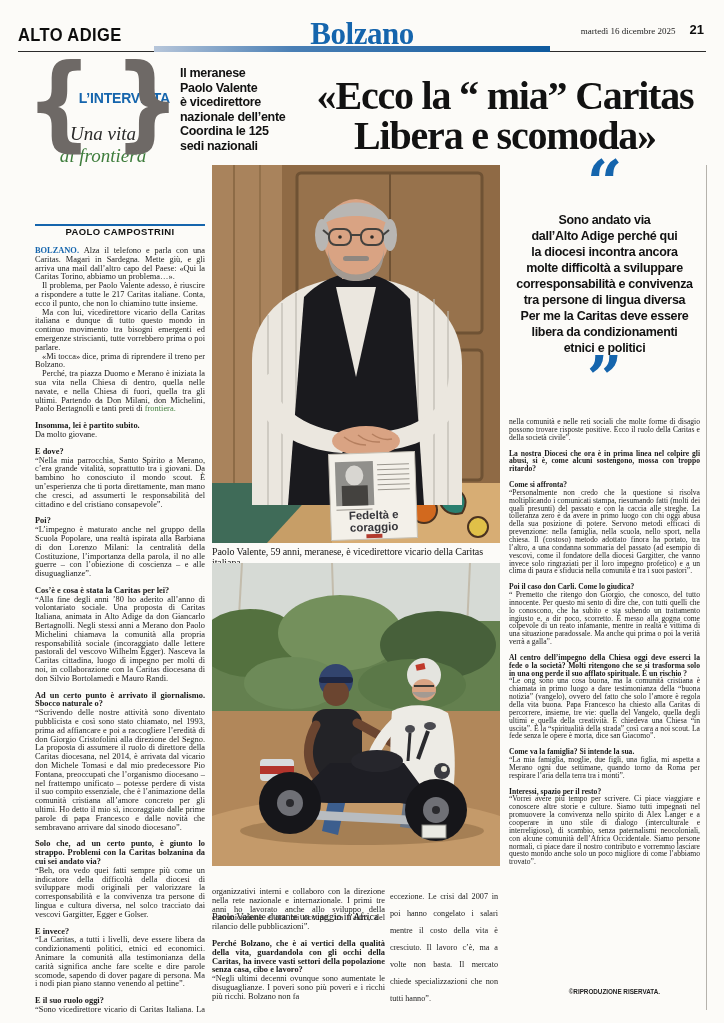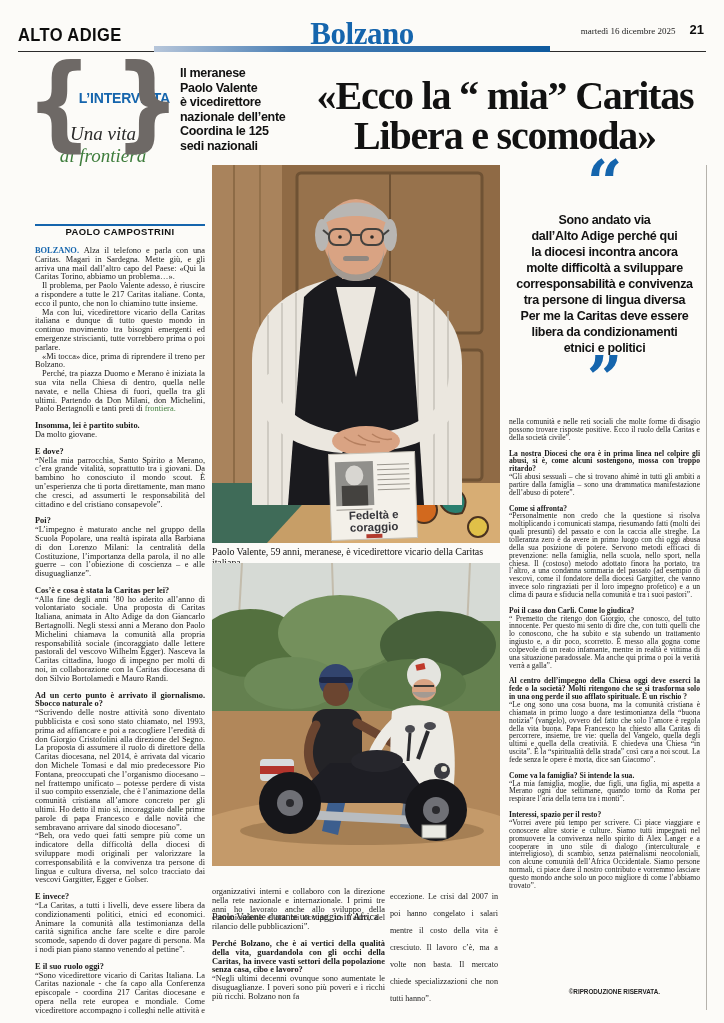--- a/index.html
+++ b/index.html
@@ -118,20 +118,21 @@
       <p class="para t-q">Insomma, lei è partito subito.</p>
       <p class="para t-a">Da molto giovane.</p>
       <p class="para t-q">E dove?</p>
       <p class="para t-a">“Nella mia parrocchia, Santo Spirito a Merano, c’era grande vitalità, soprattutto tra i giovani. Da bambino ho conosciuto il mondo scout. È un’esperienza che ti porta direttamente, man mano che cresci, ad assumerti le responsabilità del cittadino e del cristiano consapevole”.</p>
       <p class="para t-q">Poi?</p>
       <p class="para t-a">“L’impegno è maturato anche nel gruppo della Scuola Popolare, una realtà ispirata alla Barbiana di don Lorenzo Milani: la centralità della Costituzione, l’importanza della parola, il no alle guerre – con l’obiezione di coscienza – e alle disuguaglianze”.</p>
       <p class="para t-q">Cos’è e cosa è stata la Caritas per lei?</p>
       <p class="para t-a">“Alla fine degli anni ’80 ho aderito all’anno di volontariato sociale. Una proposta di Caritas Italiana, animata in Alto Adige da don Giancarlo Bertagnolli. Negli stessi anni a Merano don Paolo Michelini chiamava la comunità alla propria responsabilità sociale (incoraggiato dalle lettere pastorali del vescovo Wilhelm Egger). Nasceva la Caritas cittadina, luogo di impegno per molti di noi, in collaborazione con la Caritas diocesana di don Silvio Bortolamedi e Mauro Randi.</p>
       <p class="para t-q">Ad un certo punto è arrivato il giornalismo. Sbocco naturale o?</p>
       <p class="para t-a">“Scrivendo delle nostre attività sono diventato pubblicista e così sono stato chiamato, nel 1993, prima ad affiancare e poi a raccogliere l’eredità di don Giorgio Cristofolini alla direzione del Segno. La proposta di assumere il ruolo di direttore della Caritas diocesana, nel 2014, è arrivata dal vicario don Michele Tomasi e dal mio predecessore Pio Fontana, preoccupati che l’organismo diocesano – nel frattempo unificato – potesse perdere di vista il suo compito essenziale, che è l’animazione della comunità cristiana all’amore concreto per gli ultimi. Ho detto il mio sì, incoraggiato dalle prime parole di papa Francesco e dalle novità che sembravano arrivare dal sinodo diocesano”.</p>
+      <p class="para t-q">Solo che, ad un certo punto, è giunto lo strappo. Problemi con la Caritas bolzanina da cui sei andato via?</p>
       <p class="para t-a">“Beh, ora vedo quei fatti sempre più come un indicatore della difficoltà della diocesi di sviluppare modi originali per valorizzare la corresponsabilità e la convivenza tra persone di lingua e cultura diversa, nel solco tracciato dai vescovi Gargitter, Egger e Golser.</p>
       <p class="para t-q">E invece?</p>
       <p class="para t-a">“La Caritas, a tutti i livelli, deve essere libera da condizionamenti politici, etnici ed economici. Animare la comunità alla testimonianza della carità significa anche fare scelte e dire parole scomode, sapendo di dover pagare di persona. Ma i nodi pian piano stanno venendo al pettine”.</p>
       <p class="para t-q">E il suo ruolo oggi?</p>
       <p class="para t-a">“Sono vicedirettore vicario di Caritas Italiana. La Caritas nazionale - che fa capo alla Conferenza episcopale - coordina 217 Caritas diocesane e opera nella rete europea e mondiale. Come vicedirettore accompagno i colleghi nelle attività e negli sviluppi</p>
     </div>
 
   <svg class="abs" id="photo1" viewBox="0 0 288 378">
     <rect width="288" height="378" fill="#9a7952"></rect>
     <rect x="0" width="70" height="378" fill="#a9835c"></rect>
@@ -285,21 +286,20 @@
     </div>
   <div class="abs col" id="col-b">
       <p class="para t-a">eccezione. Le crisi dal 2007 in poi hanno congelato i salari mentre il costo della vita è cresciuto. Il lavoro c’è, ma a volte non basta. Il mercato chiede specializzazioni che non tutti hanno”.</p>
       <p class="para t-q">Cosa ci manca, qui?</p>
       <p class="para t-a">“Allora, non c’è solo la povertà materiale, ma anche la solitudine, il disagio psichico, la povertà educativa e relazionale. La povertà, anche in Alto Adige, è sempre più multidimensionale. La pianificazione sociale da parte dell’ente pubblico è essenziale. Fondamentale è il ruolo della comunità. È</p>
     </div>
 
   <div class="abs col" id="col-right-text">
       <p class="para t-a">nella comunità e nelle reti sociali che molte forme di disagio possono trovare risposte positive. Ecco il ruolo della Caritas e della società civile”.</p>
       <p class="para t-q">La nostra Diocesi che ora è in prima linea nel colpire gli abusi, si è, come alcuni sostengono, mossa con troppo ritardo?</p>
-      <p class="para t-a">“Gli abusi sessuali – che si trovano ahimè in tutti gli ambiti a partire dalla famiglia – sono una drammatica manifestazione dell’abuso di potere”.</p>
       <p class="para t-q">Come si affronta?</p>
       <p class="para t-a">“Personalmente non credo che la questione si risolva moltiplicando i comunicati stampa, riesumando fatti (molti dei quali presunti) del passato e con la caccia alle streghe. La tolleranza zero è da avere in primo luogo con chi oggi abusa della sua posizione di potere. Servono metodi efficaci di prevenzione: nella famiglia, nella scuola, nello sport, nella chiesa. Il (costoso) metodo adottato finora ha portato, tra l’altro, a una condanna sommaria del passato (ad esempio di vescovi, come il fondatore della diocesi Gargitter, che vanno invece solo ringraziati per il loro impegno profetico) e a un clima di paura e sfiducia nella comunità e tra i suoi pastori”.</p>
       <p class="para t-q">Poi il caso don Carli. Come lo giudica?</p>
       <p class="para t-a">“ Premetto che ritengo don Giorgio, che conosco, del tutto innocente. Per questo mi sento di dire che, con tutti quelli che lo conoscono, che ha subito e sta subendo un trattamento ingiusto e, a dir poco, scorretto. È messo alla gogna come colpevole di un reato infamante, mentre in realtà è vittima di una situazione paradossale. Ma anche qui prima o poi la verità verrà a galla”.</p>
       <p class="para t-q">Al centro dell’impegno della Chiesa oggi deve esserci la fede o la società? Molti ritengono che se si trasforma solo in una ong perde il suo afflato spirituale. È un rischio ?</p>
       <p class="para t-a">“Le ong sono una cosa buona, ma la comunità cristiana è chiamata in primo luogo a dare testimonianza della “buona notizia” (vangelo), ovvero del fatto che solo l’amore è regola della vita buona. Papa Francesco ha chiesto alla Caritas di percorrere, insieme, tre vie: quella del Vangelo, quella degli ultimi e quella della creatività. E chiedeva una Chiesa “in uscita”. È la “spiritualità della strada” così cara a noi scout. La fede senza le opere è morta, dice san Giacomo”.</p>
       <p class="para t-q">Come va la famiglia? Si intende la sua.</p>
       <p class="para t-a">“La mia famiglia, moglie, due figli, una figlia, mi aspetta a Merano ogni due settimane, quando torno da Roma per respirare l’aria della terra tra i monti”.</p>
       <p class="para t-q">Interessi, spazio per il resto?</p>
       <p class="para t-a">“Vorrei avere più tempo per scrivere. Ci piace viaggiare e conoscere altre storie e culture. Siamo tutti impegnati nel promuovere la convivenza nello spirito di Alex Langer e a cooperare in uno stile di dialogo (interculturale e interreligioso), di scambio, senza paternalismi neocoloniali, con alcune comunità dell’Africa Occidentale. Siamo persone normali, ci piace dare il nostro contributo e vorremmo lasciare questo mondo anche solo un poco migliore di come l’abbiamo trovato”.</p>

